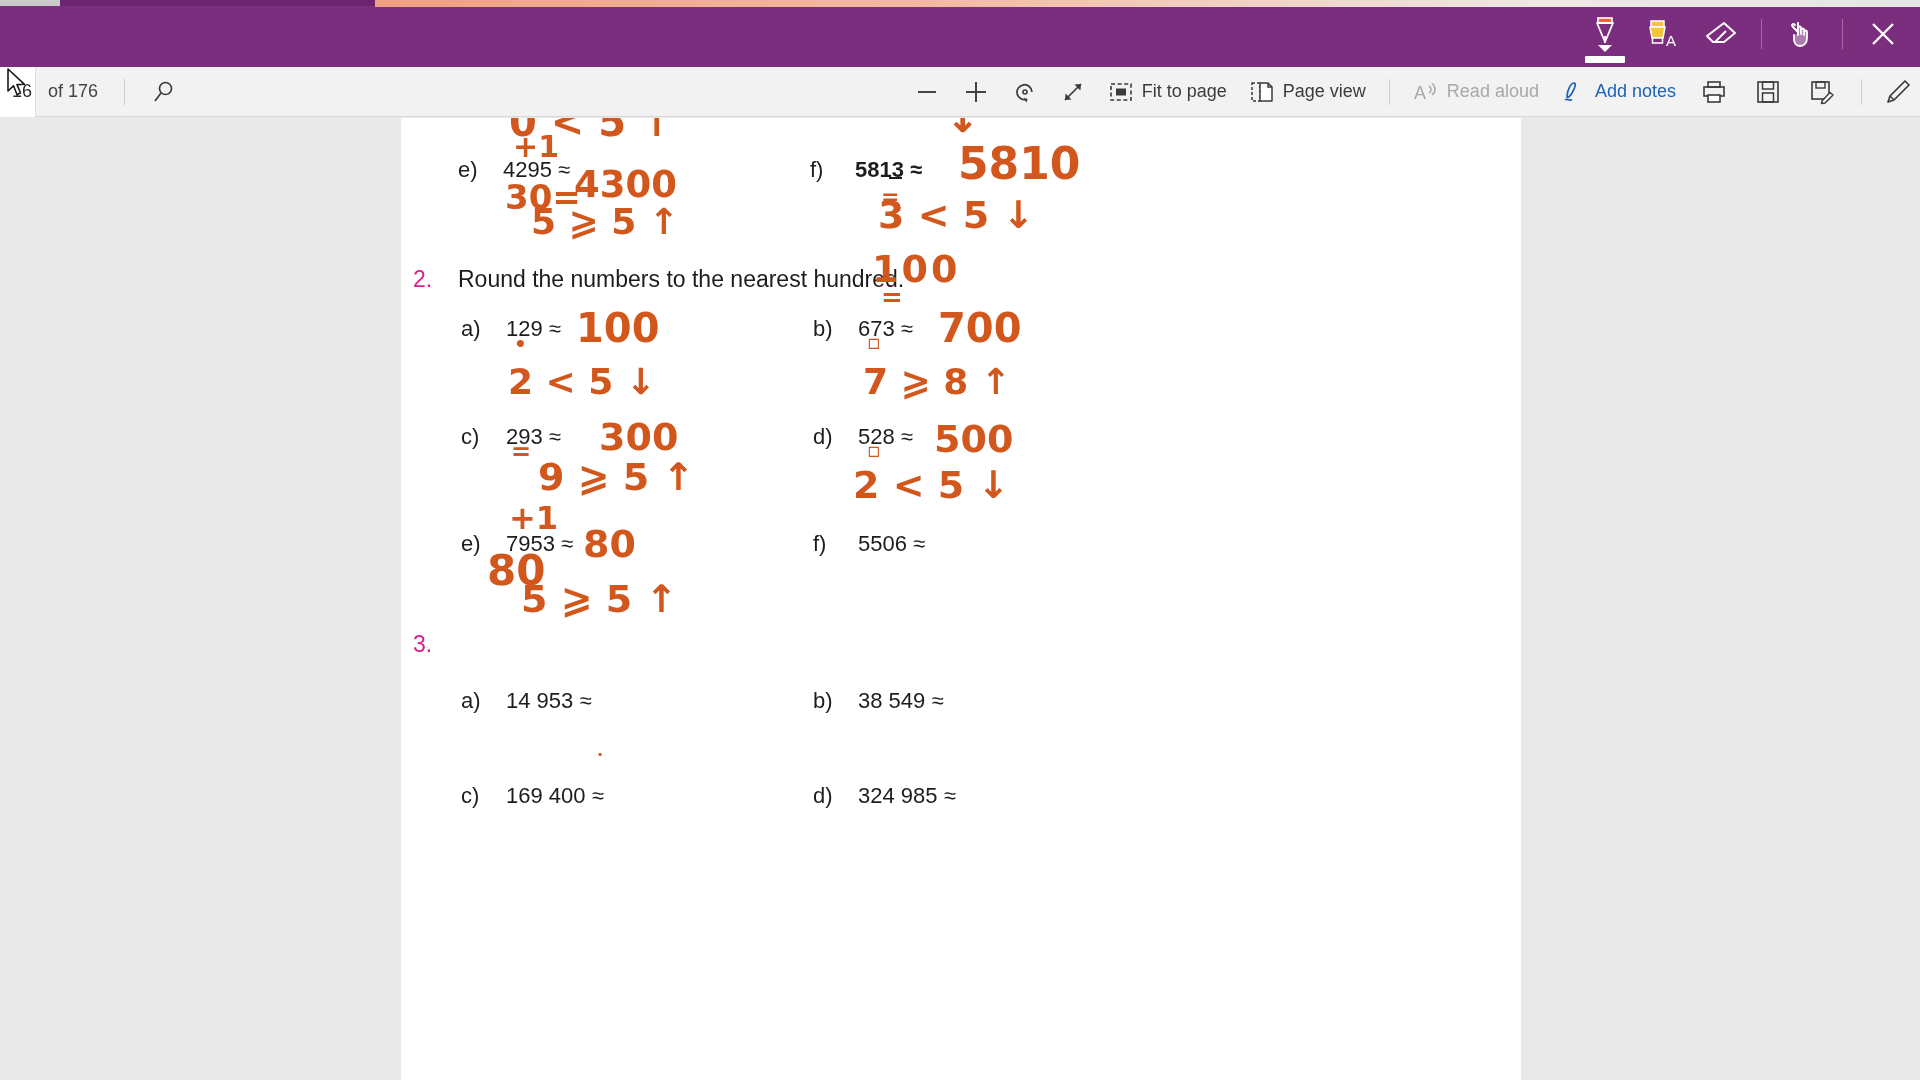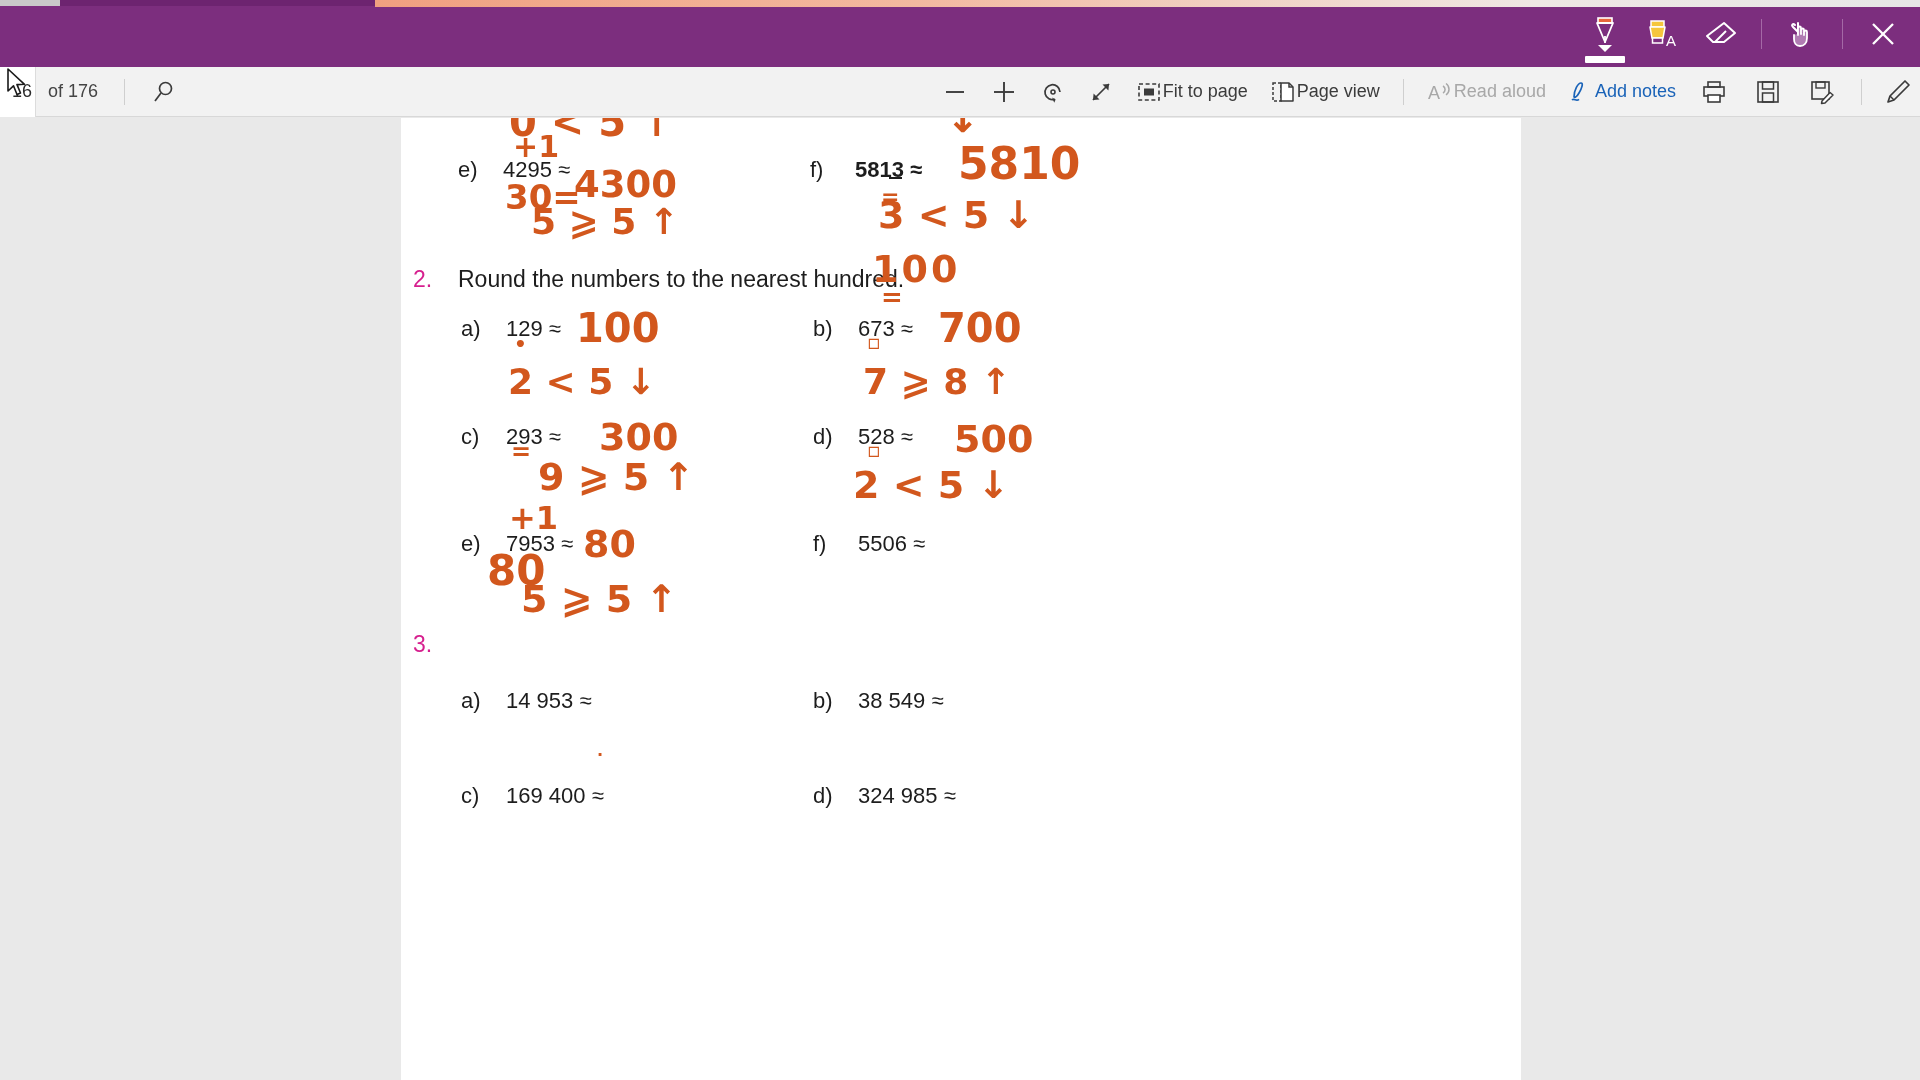--- a/index.html
+++ b/index.html
@@ -69,21 +69,21 @@
     background: #ffffff;
     border-right: 1px solid #dcdcdc;
     display: flex; align-items: center; justify-content: flex-end;
     padding-right: 3px;
     font-size: 18px; color: #2c2c2c;
     overflow: hidden;
   }
   #page-of { padding: 0 14px 0 12px; color: #444; white-space: nowrap; }
   .cbar-div { width: 1px; height: 26px; background: #cfcfcf; margin: 0 12px; }
   .cmd-btn {
-    height: 40px; display: flex; align-items: center; gap: 1px;
+    height: 40px; display: flex; align-items: center; gap: 8px;
     padding: 0 11px; color: #3b3b3b; white-space: nowrap;
   }
   .cmd-btn.disabled { color: #a8a8a8; }
   .cmd-btn.accent { color: #1a63b8; }
   .cmd-icon { display: flex; align-items: center; justify-content: center; }
   #cmd-spacer { flex: 1 1 auto; }
 
   
   #cursor {
     position: absolute; left: 6px; top: 68px;
@@ -375,21 +375,21 @@
 
     <div class="item-letter" style="left:60px; top:306px;">c)</div>
     <div class="item-value" style="left:105px; top:306px;">293 ≈</div>
     <div class="ink" style="left:198px; top:300px; font-size:38px;">300</div>
     <div class="ink" style="left:110px; top:322px; font-size:24px;">=</div>
     <div class="ink" style="left:137px; top:340px; font-size:38px;">9 ⩾ 5 ↑</div>
 
     <div class="item-letter" style="left:412px; top:306px;">d)</div>
     <div class="item-value" style="left:457px; top:306px;">528 ≈</div>
     <div class="ink" style="left:466px; top:322px; font-size:20px;">▫</div>
-    <div class="ink" style="left:533px; top:302px; font-size:38px;margin-left:20px;">500</div>
+    <div class="ink" style="left:533px; top:302px; font-size:38px;">500</div>
     <div class="ink" style="left:452px; top:348px; font-size:38px;">2 &lt; 5 ↓</div>
 
     <div class="ink" style="left:108px; top:384px; font-size:32px;">+1</div>
     <div class="item-letter" style="left:60px; top:413px;">e)</div>
     <div class="item-value" style="left:105px; top:413px;">7953 ≈</div>
     <div class="ink" style="left:182px; top:407px; font-size:38px;">80</div>
     <div class="ink" style="left:86px; top:432px; font-size:42px;">80</div>
     <div class="ink" style="left:120px; top:462px; font-size:38px;">5 ⩾ 5 ↑</div>
 
     <div class="item-letter" style="left:412px; top:413px;">f)</div>

